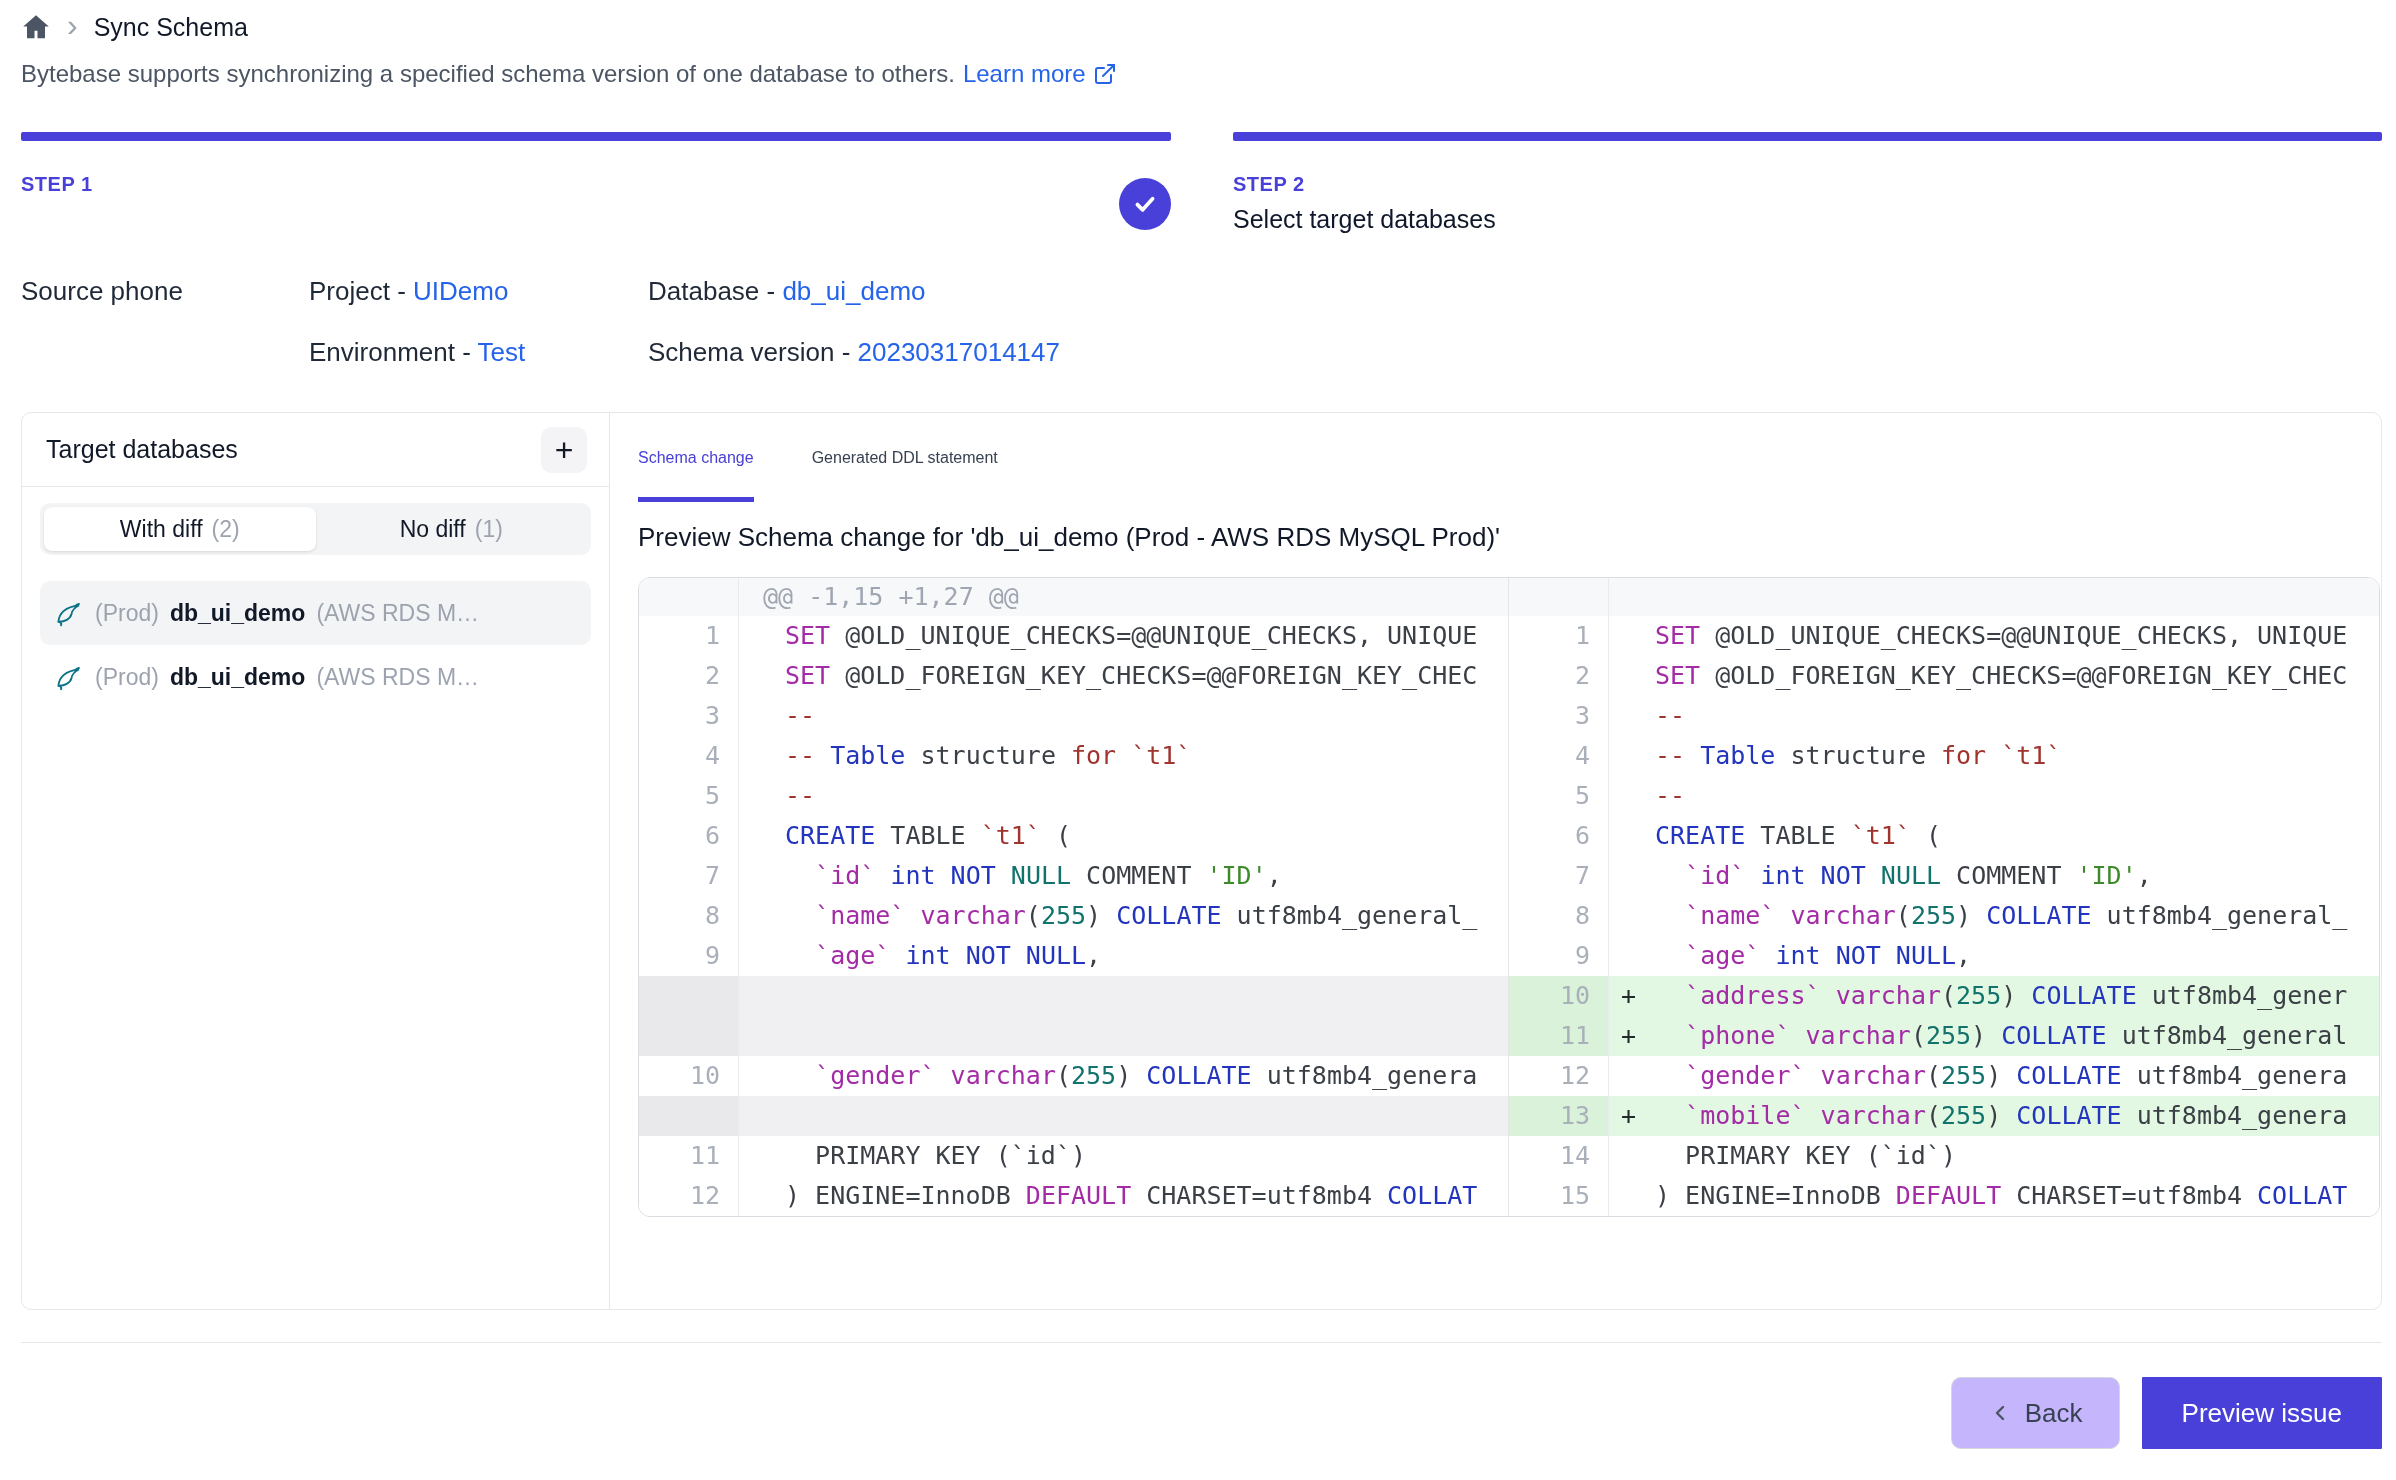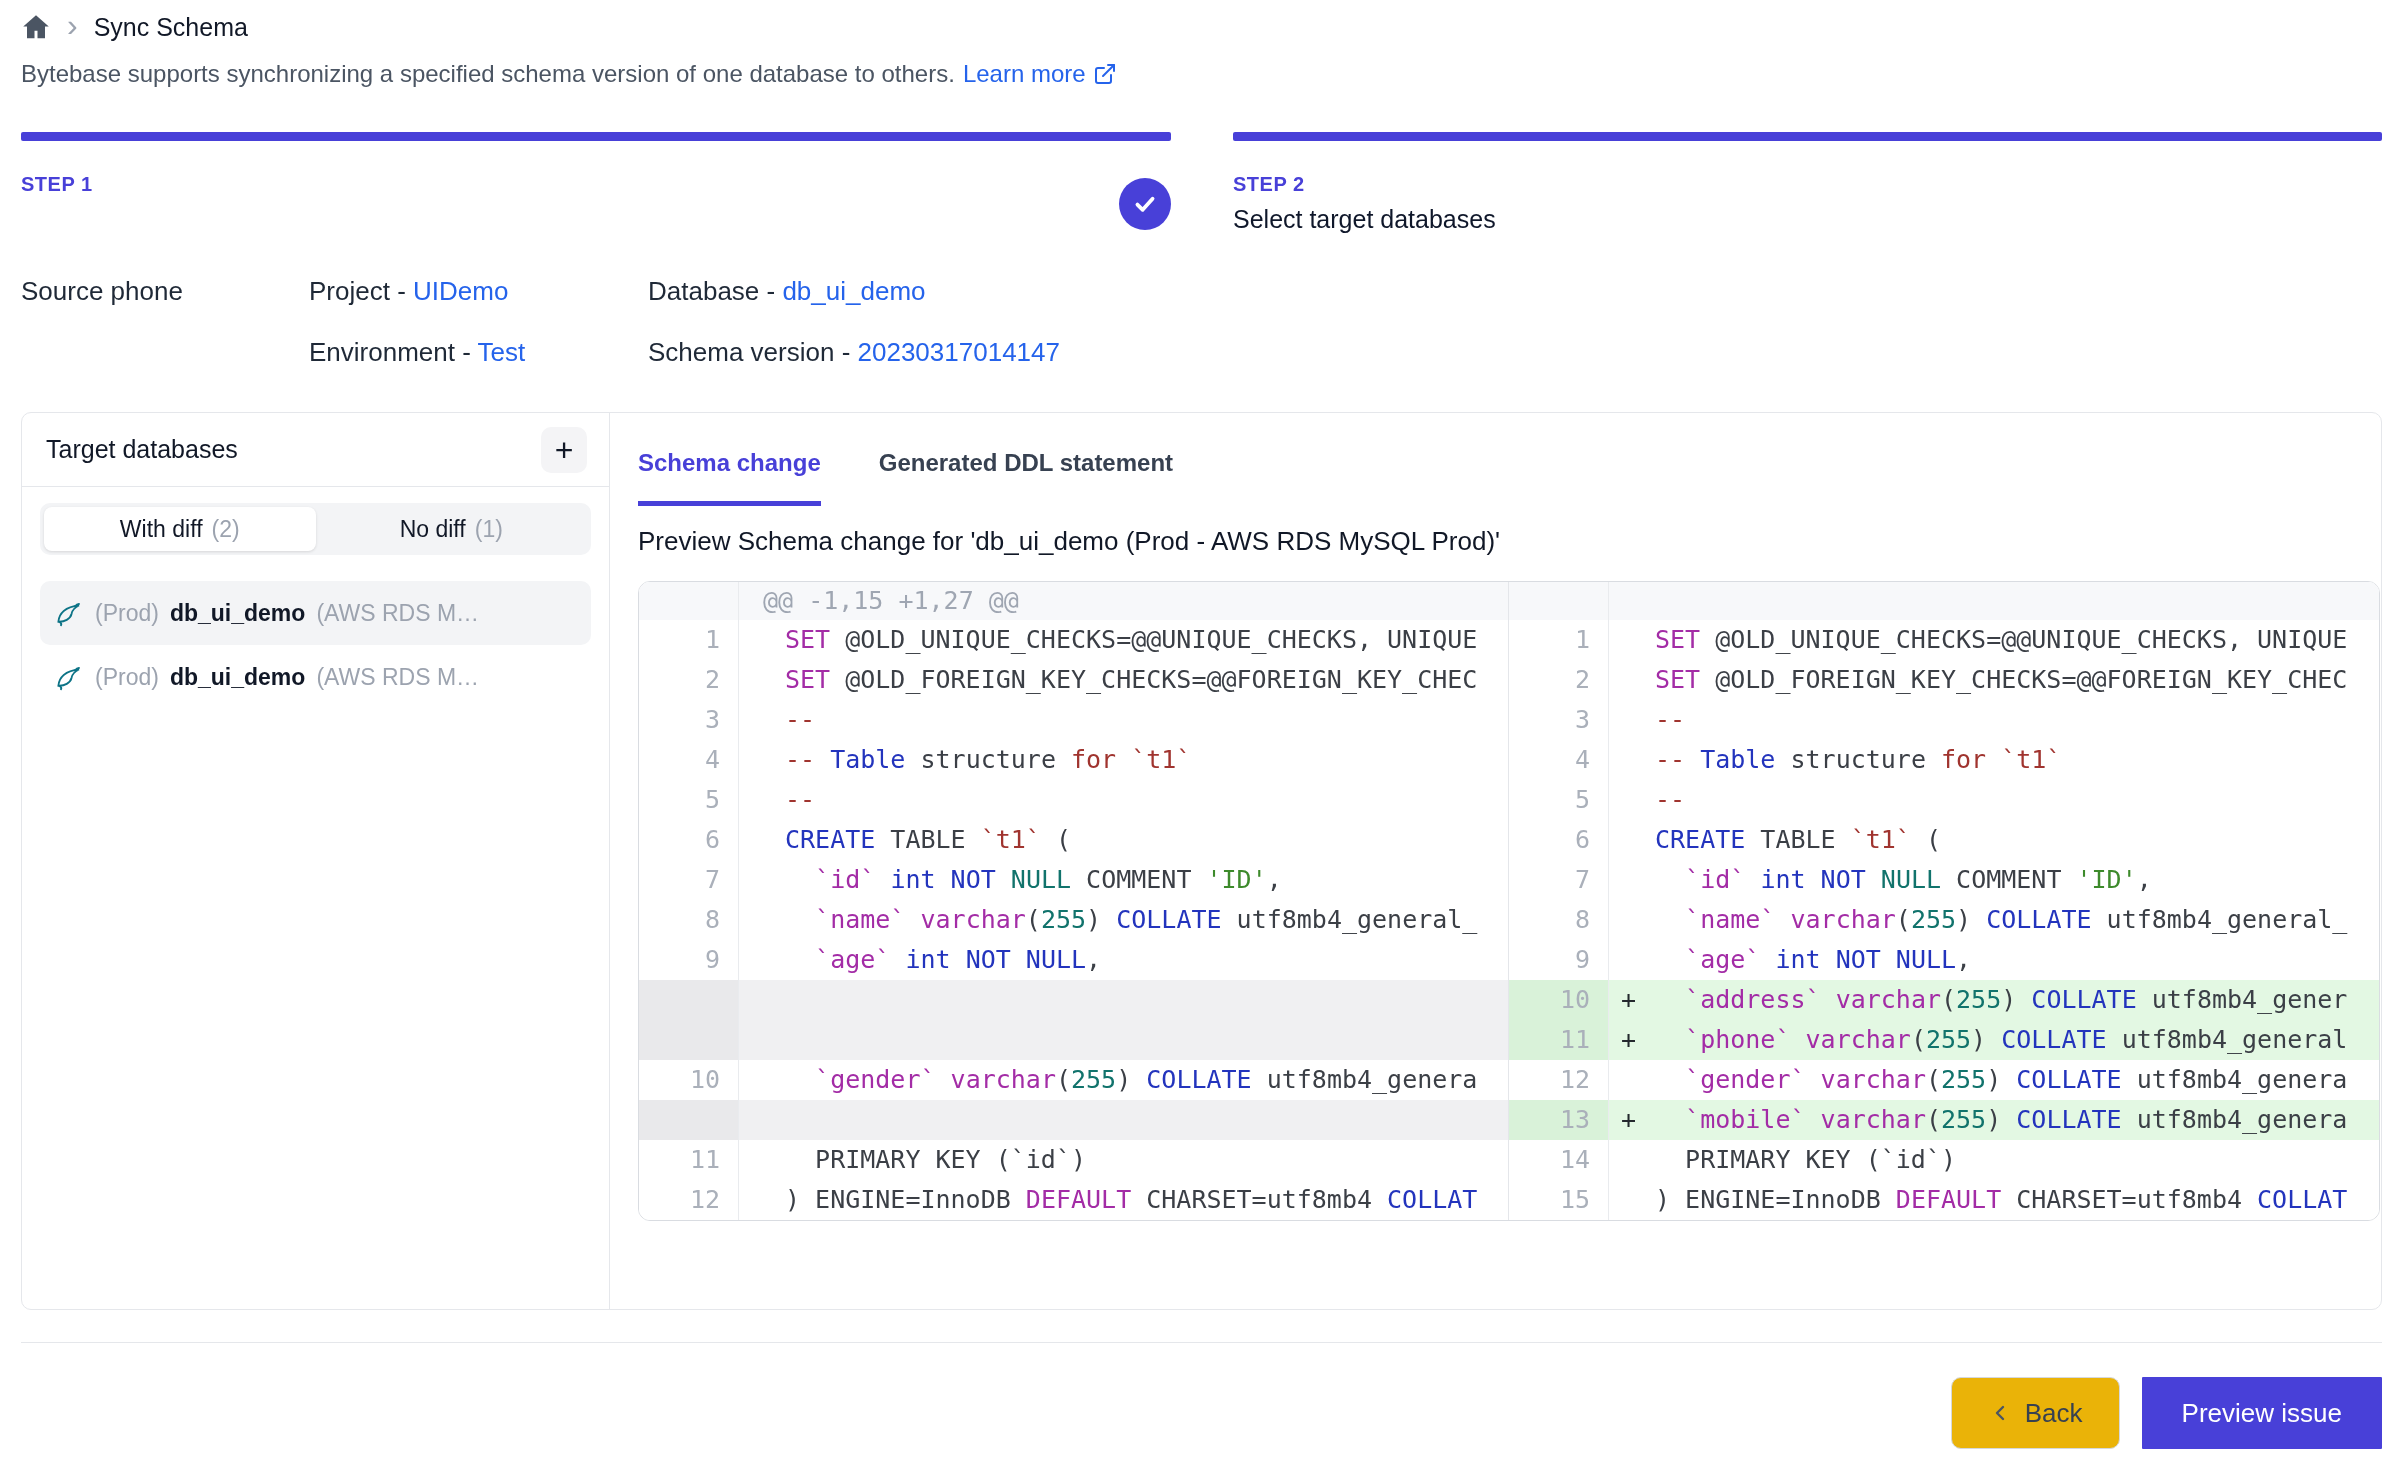--- a/index.html
+++ b/index.html
@@ -56,21 +56,21 @@
   .db-item { height: 64px; border-radius: 10px; display: flex; align-items: center; gap: 11px;
     padding: 0 14px; font-size: 23px; cursor: pointer; }
   .db-item.selected { background: #f3f4f6; }
   .db-env { color: #9ca3af; flex: none; }
   .db-name { color: #111827; font-weight: 600; flex: none; }
   .db-inst { color: #9ca3af; max-width: 168px; overflow: hidden; white-space: nowrap; text-overflow: ellipsis; }
 
   
   .content { flex: 1; padding: 36px 0 0 28px; min-width: 0; }
   .ptabs { display: flex; gap: 58px; }
-  .ptab { font-size: 24px; font-weight: 700; color: #374151; padding-bottom: 24px; cursor: pointer;
+  .ptab { font-size: 16px; font-weight: 400; color: #374151; padding-bottom: 30px; cursor: pointer;
     border-bottom: 5px solid transparent; }
   .ptab.active { color: #4840d8; border-bottom-color: #4840d8; }
   .preview-title { margin-top: 20px; font-size: 26px; color: #111827; }
 
   
   .diff { margin-top: 24px; margin-right: 1px; height: 640px; border: 1px solid #d9dce1; border-radius: 12px;
     overflow: hidden; display: flex; font-family: "DejaVu Sans Mono", monospace; }
   .pane { width: 50%; min-width: 0; display: flex; flex-direction: column; background: #fff; }
   .pane.left { border-right: 1px solid #e4e6ea; }
   .drow { display: flex; height: 40px; flex: none; }
@@ -85,21 +85,21 @@
   .drow.gap .c { background: #f0f0f2; }
   .drow.add .g { background: #d9f2d9; }
   .drow.add .c { background: #e3f8e3; }
   .plus { position: absolute; left: 12px; color: #24292e; }
   .tx { color: #3b3f46; } .kw { color: #a32ca6; } .kb { color: #2334bd; }
   .cm { color: #a0342f; } .num { color: #11736c; } .str { color: #3d8a2b; }
 
   
   .footer-sep { margin-top: 32px; border-top: 1px solid #e5e7eb; }
   .footer { margin-top: 34px; display: flex; justify-content: flex-end; gap: 22px; }
-  .btn-back { height: 72px; padding: 0 36px; background: #eab308; border: 1px solid #d5d8dd; border-radius: 10px;
+  .btn-back { height: 72px; padding: 0 36px; background: #c4b5fd; border: 1px solid #d5d8dd; border-radius: 10px;
     display: inline-flex; align-items: center; gap: 13px; font-size: 26px; color: #374151;
     font-family: inherit; cursor: pointer; }
   .btn-primary { height: 72px; padding: 0 40px; background: #4840d8; border: none; border-radius: 1px;
     color: #fff; font-size: 26px; font-weight: 500; font-family: inherit; cursor: pointer; }
 </style>
 </head>
 <body>
 
 <div class="wrap">
 

